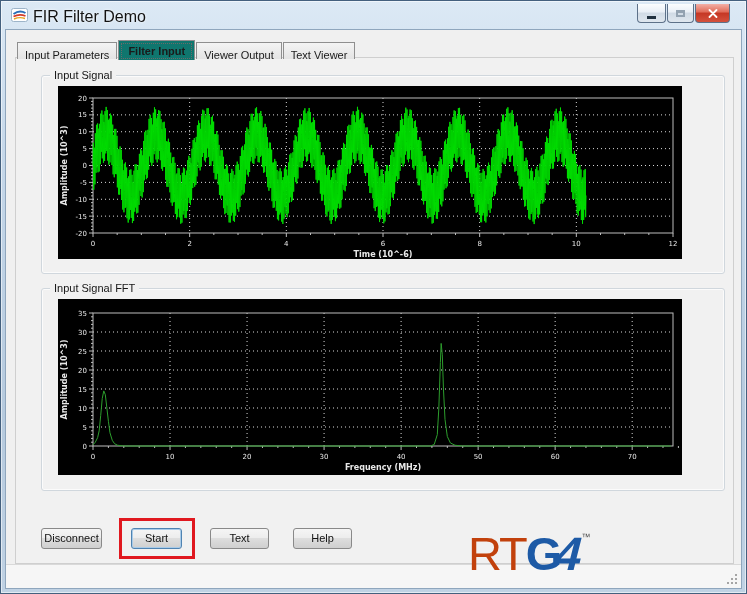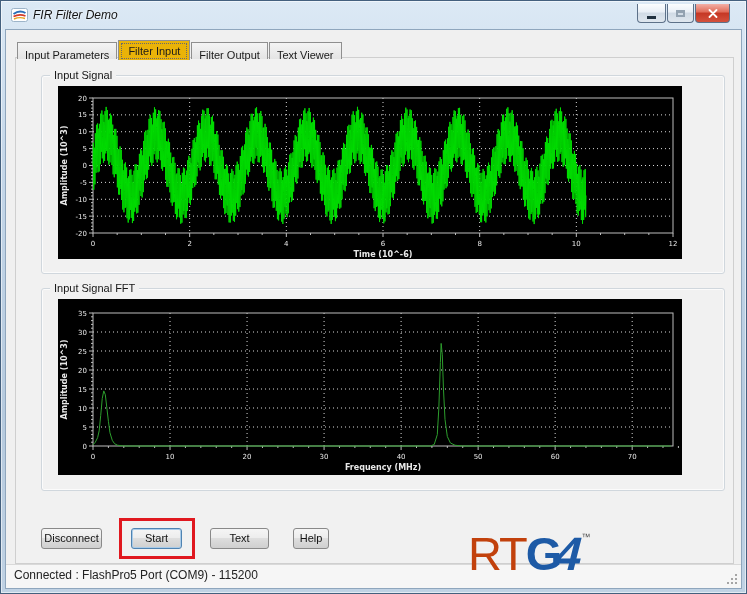--- a/index.html
+++ b/index.html
@@ -5,41 +5,41 @@
   html,body{margin:0;padding:0;}
   body{width:747px;height:594px;position:relative;overflow:hidden;
        font-family:"Liberation Sans",sans-serif;background:#ffffff;}
 
   
   .window{position:absolute;inset:0;border:1px solid #44607e;
           background:linear-gradient(180deg,#dce9f5 0%,#c6d8ea 25%,#b6cade 70%,#c0d2e4 100%);
           box-shadow:inset 0 0 0 1px rgba(255,255,255,.55);}
   .titlebar{position:absolute;left:1px;top:1px;right:1px;height:27px;}
   .titlebar .appicon{position:absolute;left:9px;top:6px;width:17px;height:14px;}
-  .titlebar .wtitle{position:absolute;left:31px;top:6px;font-size:12px;color:#121212;
-                    text-shadow:0 0 3px #ffffff;font-style:italic;}
+  .titlebar .wtitle{position:absolute;left:31px;top:6px;font-size:16px;color:#121212;
+                    text-shadow:0 0 3px #ffffff;}
   .winbtns{position:absolute;top:2px;right:15px;display:flex;gap:1px;}
   .winbtn{height:19px;border:1px solid #5d7189;border-top:none;border-radius:0 0 4px 4px;
           background:linear-gradient(#fbfdfe,#e9eff6 45%,#d0dae5 50%,#dfe7ef);
           display:flex;align-items:center;justify-content:center;box-sizing:border-box;}
   .winbtn.min{width:29px;} .winbtn.max{width:27px;} 
   .winbtn.close{width:35px;background:linear-gradient(#f3b0a6,#e06a57 45%,#c53724 50%,#d4513d);}
   .glyph-min{width:9px;height:3px;background:#20303f;margin-top:8px;}
   .glyph-max{width:9px;height:7px;border:2px solid #93a2b1;border-top-width:3px;box-sizing:border-box;background:transparent;}
 
   .client{position:absolute;left:4px;top:28px;right:4px;bottom:4px;
           background:#f0f0f0;border:1px solid #8fa6bd;box-sizing:border-box;}
 
   
   .tabs{position:absolute;left:11px;top:9px;height:20px;display:flex;align-items:flex-end;z-index:3;}
   .tab{height:17px;line-height:16px;font-size:11px;color:#1a1a1a;padding:4px 7px;
        background:linear-gradient(#f4f4f4,#e4e4e4);border:1px solid #8f8f8f;border-bottom:none;
        margin-right:1px;box-sizing:border-box;}
-  .tab.active{height:20px;line-height:19px;background:#eab308;position:relative;z-index:4;
-       margin-bottom:-1px;padding:1px 9px;}
+  .tab.active{height:20px;line-height:19px;background:#0f766e;position:relative;z-index:4;
+       margin-bottom:-1px;padding:1px 9px;font-weight:bold;}
   .tab.active::after{content:"";position:absolute;inset:2px 2px 1px 2px;border:1px dotted #6a6a6a;}
 
   
   .page-panel{position:absolute;left:9px;top:27px;width:717px;height:505px;
        border:1px solid #cfcfcf;background:#f1f1f1;box-sizing:content-box;z-index:2;}
 
   
   .groupbox{position:absolute;border:1px solid #d0d7dd;border-radius:3px;
        box-shadow:inset 0 0 0 1px #fbfbfb;padding-left:16px;}
   .groupbox .gtitle{position:absolute;top:-7px;left:8px;background:#f1f1f1;
@@ -53,21 +53,21 @@
   .chartpanel svg{display:block;}
 
   
   .btn{position:absolute;height:21px;box-sizing:border-box;font-size:11px;color:#111;
        background:linear-gradient(#f5f5f5,#ededed 45%,#dedede 50%,#cfcfcf);
        border:1px solid #898989;border-radius:3px;text-align:center;line-height:18px;}
   .btn-disconnect{left:25px;top:470px;width:61px;}
   .btn-start{left:115px;top:470px;width:51px;border-color:#4f83b2;
        box-shadow:inset 0 0 0 1px #a9cbe8;}
   .btn-exit{left:194px;top:470px;width:59px;}
-  .btn-help{left:277px;top:470px;width:36px;}
+  .btn-help{left:277px;top:470px;width:59px;}
   .annotation-red{position:absolute;left:103px;top:460px;width:76px;height:41px;
        border:3px solid #e0181f;box-sizing:border-box;z-index:5;}
 
   
   .logo{position:absolute;left:452px;top:453px;font-size:47px;letter-spacing:-2px;
         line-height:52px;white-space:nowrap;}
   .logo-rt{color:#c2410c;font-weight:400;}
   .logo-g{color:#1d5aa6;font-weight:700;}
   .logo-4{color:#1d5aa6;font-weight:700;display:inline-block;transform:skewX(-14deg);margin-left:-4px;}
   .logo-tm{font-size:9px;color:#4a4a4a;vertical-align:30px;letter-spacing:0;margin-left:1px;}
@@ -106,21 +106,21 @@
         </svg>
       </div>
     </div>
   </div>
 
   <div class="client">
 
     <div class="tabs">
       <div class="tab">Input Parameters</div>
       <div class="tab active">Filter Input</div>
-      <div class="tab">Filter Output</div>
+      <div class="tab">Viewer Output</div>
       <div class="tab">Text Viewer</div>
     </div>
 
     <div class="page-panel">
 
       <div class="groupbox gb1">
         <span class="gtitle">Input Signal</span>
         <div class="chartpanel cp1">
           <svg width="624" height="173" viewBox="0 0 624 173">
               <line x1="131.66666666666666" y1="12" x2="131.66666666666666" y2="147" stroke="#d8d8d8" stroke-width="1" stroke-dasharray="1 3"></line>
@@ -345,21 +345,20 @@
       <div class="annotation-red"></div>
       <div class="btn btn-start">Start</div>
       <div class="btn btn-exit">Text</div>
       <div class="btn btn-help">Help</div>
 
       <div class="logo"><span class="logo-rt">RT</span><span class="logo-g">G</span><span class="logo-4">4</span><span class="logo-tm">™</span></div>
 
     </div>
 
     <div class="statusbar">
-      <span class="stext">Connected : FlashPro5 Port (COM9) - 115200</span>
       <svg class="grip" width="13" height="13" viewBox="0 0 13 13">
         <g fill="#a5a5a5">
           <rect x="9" y="9" width="2" height="2"></rect>
             <rect x="9" y="5" width="2" height="2"></rect>
           <rect x="9" y="1" width="2" height="2"></rect>
             <rect x="5" y="9" width="2" height="2"></rect>
           <rect x="5" y="5" width="2" height="2"></rect>
             <rect x="1" y="9" width="2" height="2"></rect>
         </g>
       </svg>

